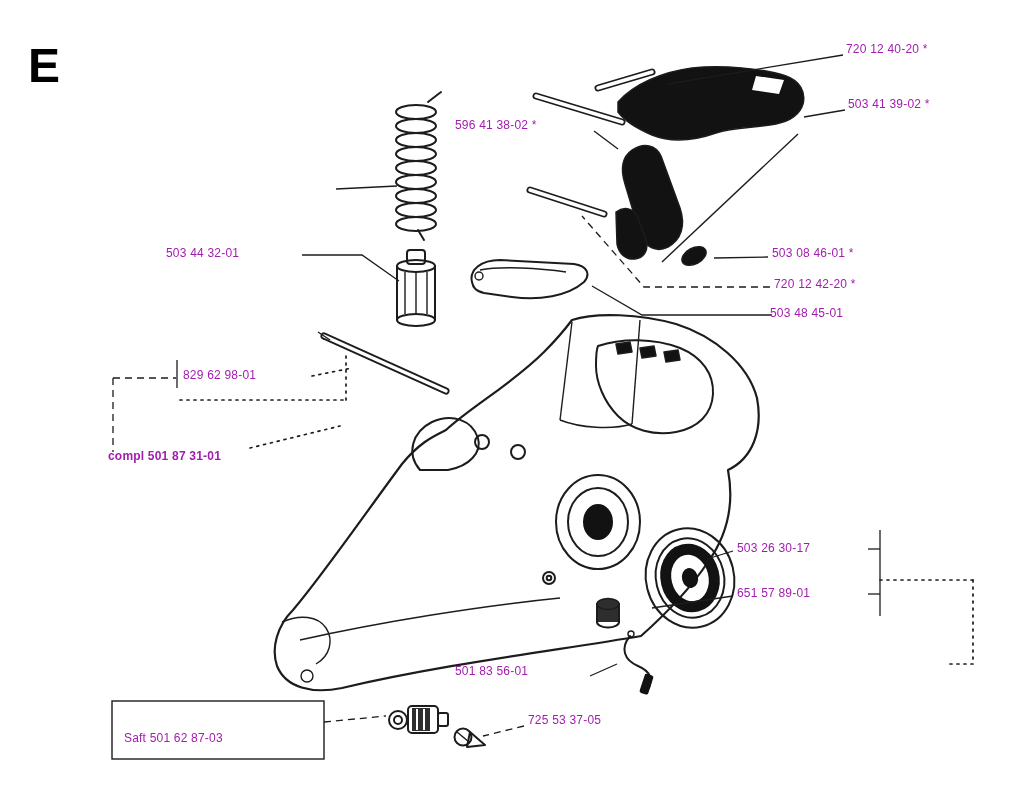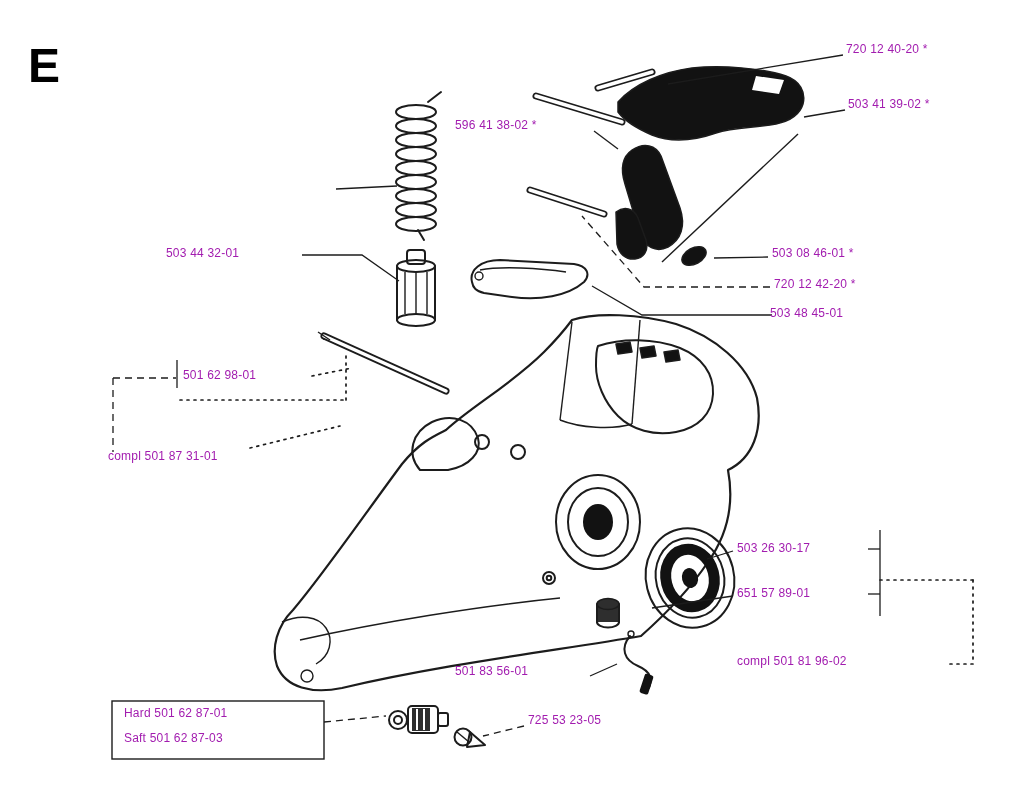--- a/index.html
+++ b/index.html
@@ -1,20 +1,20 @@
 <!DOCTYPE html>
 <html><head>
 <meta charset="utf-8">
 <style>
   html,body{margin:0;padding:0;background:#fff;}
   .stage{position:relative;width:1024px;height:797px;background:#ffffff;
          font-family:"Liberation Sans", sans-serif;color:#111;overflow:hidden;}
   svg.diag{position:absolute;left:0;top:0;width:1024px;height:797px;}
   .lbl{position:absolute;font-size:12px;white-space:nowrap;letter-spacing:.2px;color:#a21caf;}
-  .lbl.b{font-weight:normal;}
+  .lbl.b{font-weight:bold;}
   .hdrE{position:absolute;left:28px;top:42px;font-size:48px;font-weight:800;line-height:1;color:#000;}
   .hdrC{position:absolute;left:68px;top:58px;font-size:21px;font-weight:bold;color:#000;}
   .note-ic{display:inline-block;vertical-align:-2px;margin-right:4px;}
   
   .s{stroke:#1c1c1c;fill:none;stroke-width:2;stroke-linecap:round;stroke-linejoin:round;}
   .s22{stroke:#1c1c1c;fill:none;stroke-width:2.2;stroke-linecap:round;stroke-linejoin:round;}
   .sf{stroke:#1c1c1c;fill:#121212;stroke-width:1.5;stroke-linejoin:round;}
   .fillonly{fill:#121212;}
   .ld{stroke:#1c1c1c;stroke-width:1.3;fill:none;}
   .ldd{stroke:#1c1c1c;stroke-width:1.3;fill:none;stroke-dasharray:7 5;}
@@ -206,23 +206,21 @@
 
   <div class="lbl" style="left:846px;top:42px">720 12 40-20 *</div>
   <div class="lbl" style="left:848px;top:97px">503 41 39-02 *</div>
   <div class="lbl" style="left:455px;top:118px">596 41 38-02 *</div>
 
 
   <div class="lbl" style="left:166px;top:246px">503 44 32-01</div>
   <div class="lbl" style="left:772px;top:246px">503 08 46-01 *</div>
   <div class="lbl" style="left:774px;top:277px">720 12 42-20 *</div>
   <div class="lbl" style="left:770px;top:306px">503 48 45-01</div>
-  <div class="lbl" style="left:183px;top:368px">501 62 98-01</div>
+  <div class="lbl" style="left:183px;top:368px">829 62 98-01</div>
   <div class="lbl b" style="left:108px;top:449px">compl 501 87 31-01</div>
   <div class="lbl" style="left:737px;top:541px">503 26 30-17</div>
   <div class="lbl" style="left:737px;top:586px">651 57 89-01</div>
-  <div class="lbl b" style="left:737px;top:654px">compl 501 81 96-02</div>
   <div class="lbl" style="left:455px;top:664px">501 83 56-01</div>
-  <div class="lbl" style="left:124px;top:706px">Hard 501 62 87-01</div>
   <div class="lbl" style="left:124px;top:731px">Saft 501 62 87-03</div>
-  <div class="lbl" style="left:528px;top:713px">725 53 23-05</div>
+  <div class="lbl" style="left:528px;top:713px">725 53 37-05</div>
 
 </div>
 
 </body></html>

